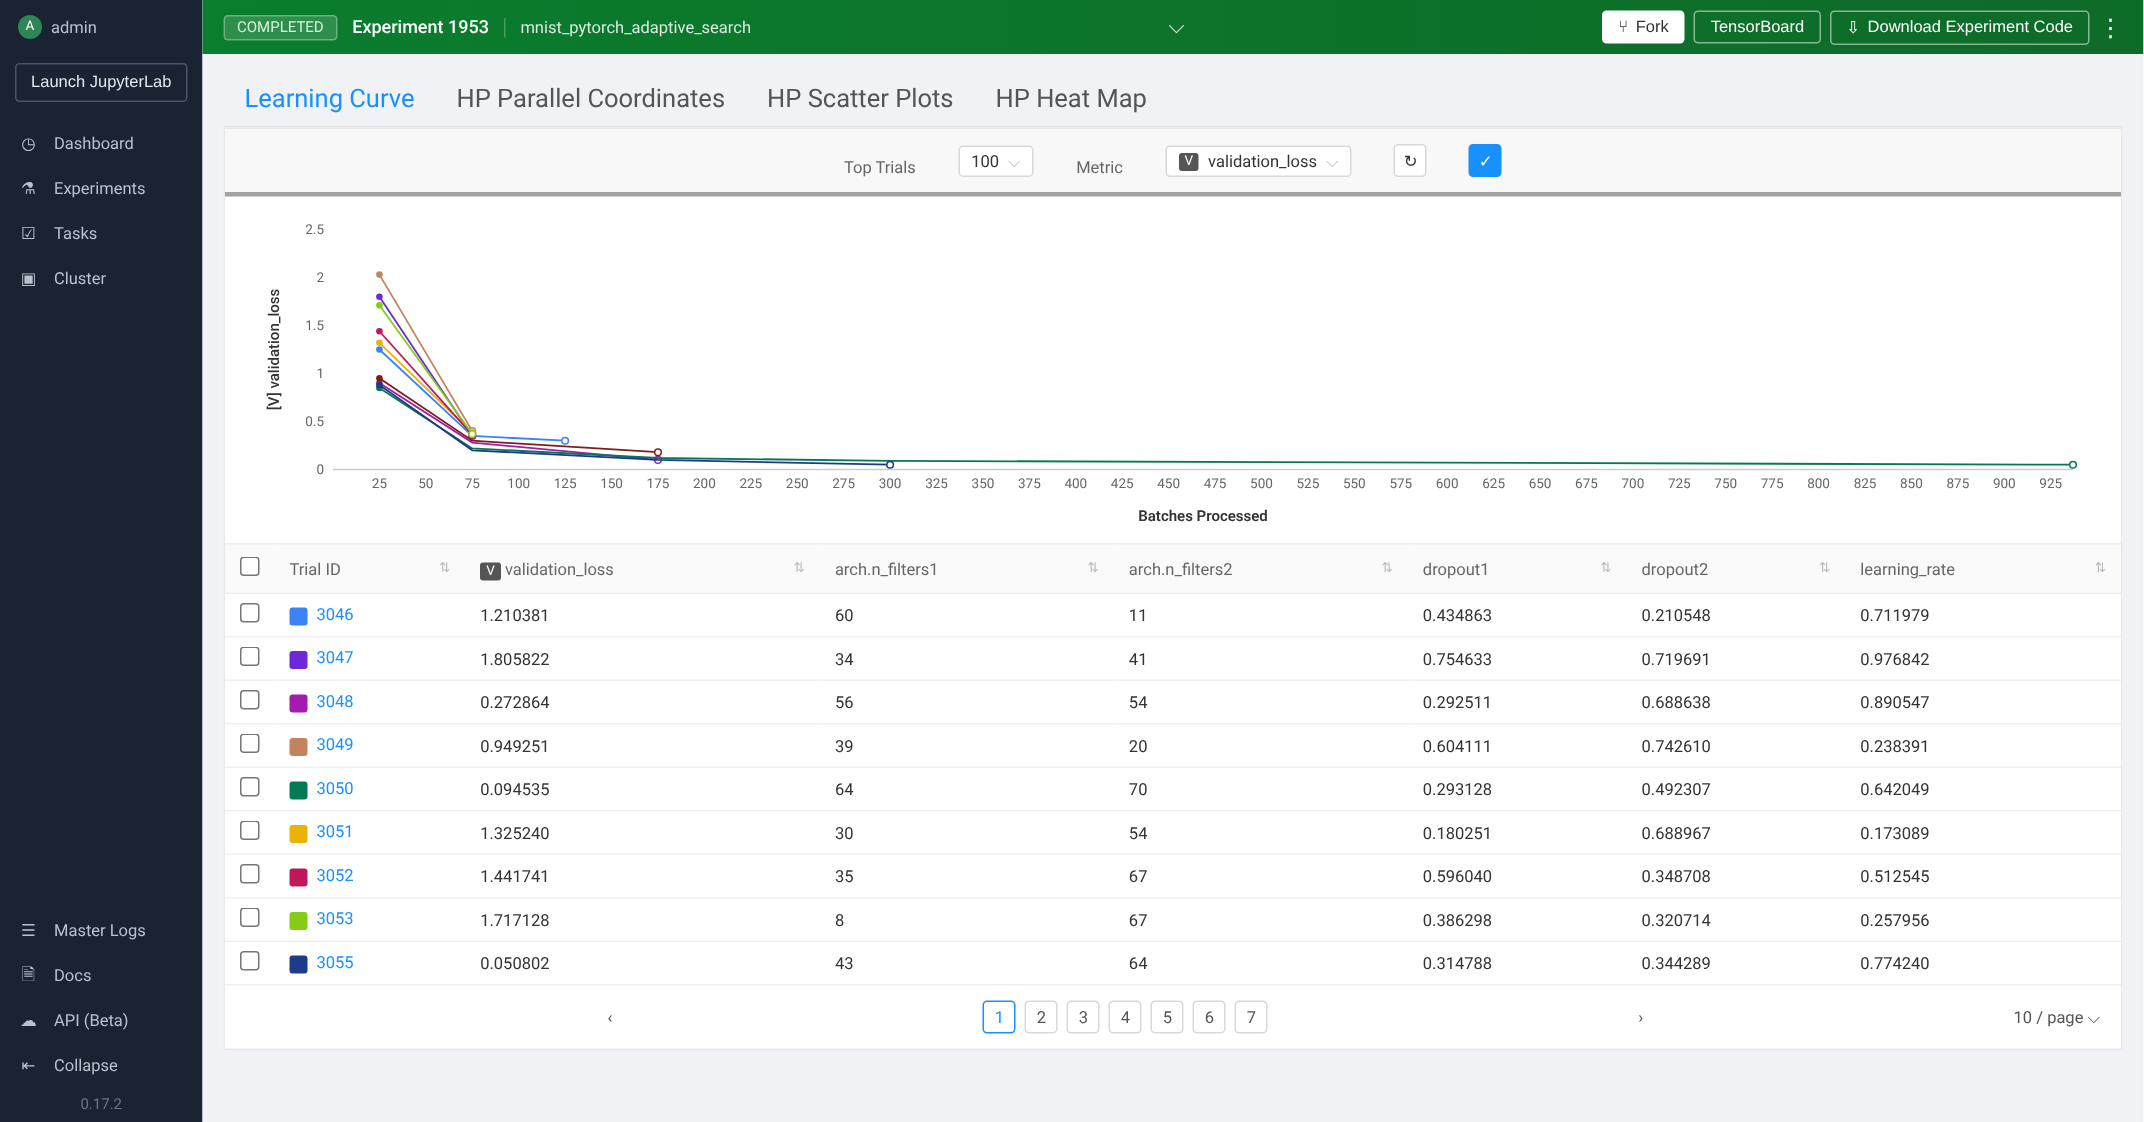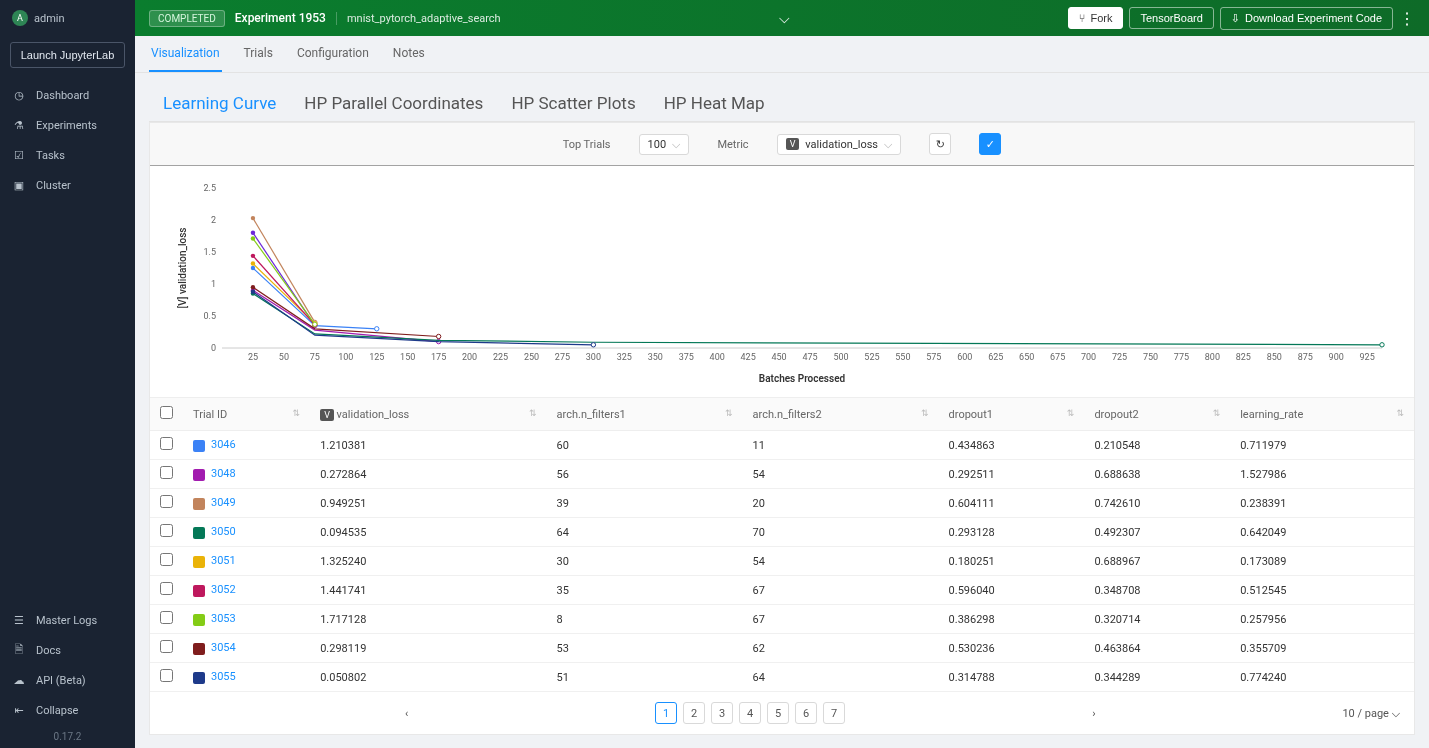--- a/index.html
+++ b/index.html
@@ -100,23 +100,23 @@
   color: #555;
   cursor: pointer;
 }
 .subtab.active { color: #1890ff; }
 .card {
   background: #fff;
   border: 1px solid #e8e8e8;
   margin-top: 0;
 }
 .toolbar {
-  display: flex; align-items: center; justify-content: center;
+  display: flex; align-items: flex-end; justify-content: center;
   padding: 10px; gap: 28px;
-  border-bottom: 1px solid #a3a3a3;
+  border-bottom: 3px solid #a3a3a3;
   background: #f8f8f8;
 }
 .toolbar label { font-size: 11px; color: #666; }
 .toolbar .select {
   display: inline-flex; align-items: center;
   border: 1px solid #d9d9d9; background: #fff;
   padding: 3px 8px; font-size: 11px; border-radius: 3px;
   cursor: pointer; gap: 6px;
 }
 .metric-badge { background: #555; color: #fff; padding: 1px 4px; border-radius: 2px; font-size: 9px; }
@@ -225,26 +225,20 @@
         </button>
         <button class="hdr-btn">TensorBoard</button>
         <button class="hdr-btn">
           <span>⇩</span>
           <span>Download Experiment Code</span>
         </button>
         <span class="hdr-menu">⋮</span>
       </div>
     </div>
 
-    <div class="tabs" id="tabs">
-        <div class="tab active">Visualization</div>
-        <div class="tab">Trials</div>
-        <div class="tab">Configuration</div>
-        <div class="tab">Notes</div>
-      </div>
 
     <div class="content">
       <div class="subtabs" id="subtabs">
           <div class="subtab active">Learning Curve</div>
           <div class="subtab">HP Parallel Coordinates</div>
           <div class="subtab">HP Scatter Plots</div>
           <div class="subtab">HP Heat Map</div>
         </div>
 
       <div class="card">
@@ -364,27 +358,37 @@
                 <td><span class="swatch" style="background:#3b82f6"></span><span class="link">3046</span></td>
                 <td>1.210381</td>
                 <td>60</td>
                 <td>11</td>
                 <td>0.434863</td>
                 <td>0.210548</td>
                 <td>0.711979</td>
               </tr>
               <tr>
                 <td class="checkbox-cell"><input type="checkbox" style=""></td>
+                <td><span class="swatch" style="background:#6d28d9"></span><span class="link">3047</span></td>
+                <td>1.805822</td>
+                <td>34</td>
+                <td>41</td>
+                <td>0.754633</td>
+                <td>0.719691</td>
+                <td>0.976842</td>
+              </tr>
+              <tr>
+                <td class="checkbox-cell"><input type="checkbox" style=""></td>
                 <td><span class="swatch" style="background:#a21caf"></span><span class="link">3048</span></td>
                 <td>0.272864</td>
                 <td>56</td>
                 <td>54</td>
                 <td>0.292511</td>
                 <td>0.688638</td>
-                <td>1.527986</td>
+                <td>0.890547</td>
               </tr>
               <tr>
                 <td class="checkbox-cell"><input type="checkbox" style=""></td>
                 <td><span class="swatch" style="background:#c2845c"></span><span class="link">3049</span></td>
                 <td>0.949251</td>
                 <td>39</td>
                 <td>20</td>
                 <td>0.604111</td>
                 <td>0.742610</td>
                 <td>0.238391</td>
@@ -424,33 +428,23 @@
                 <td><span class="swatch" style="background:#84cc16"></span><span class="link">3053</span></td>
                 <td>1.717128</td>
                 <td>8</td>
                 <td>67</td>
                 <td>0.386298</td>
                 <td>0.320714</td>
                 <td>0.257956</td>
               </tr>
               <tr>
                 <td class="checkbox-cell"><input type="checkbox" style=""></td>
-                <td><span class="swatch" style="background:#7f1d1d"></span><span class="link">3054</span></td>
-                <td>0.298119</td>
-                <td>53</td>
-                <td>62</td>
-                <td>0.530236</td>
-                <td>0.463864</td>
-                <td>0.355709</td>
-              </tr>
-              <tr>
-                <td class="checkbox-cell"><input type="checkbox" style=""></td>
                 <td><span class="swatch" style="background:#1e3a8a"></span><span class="link">3055</span></td>
                 <td>0.050802</td>
-                <td>51</td>
+                <td>43</td>
                 <td>64</td>
                 <td>0.314788</td>
                 <td>0.344289</td>
                 <td>0.774240</td>
               </tr>
             </tbody>
         </table>
 
         <div class="pagination" id="pagination">
             <span class="page-btn nav">‹</span>

